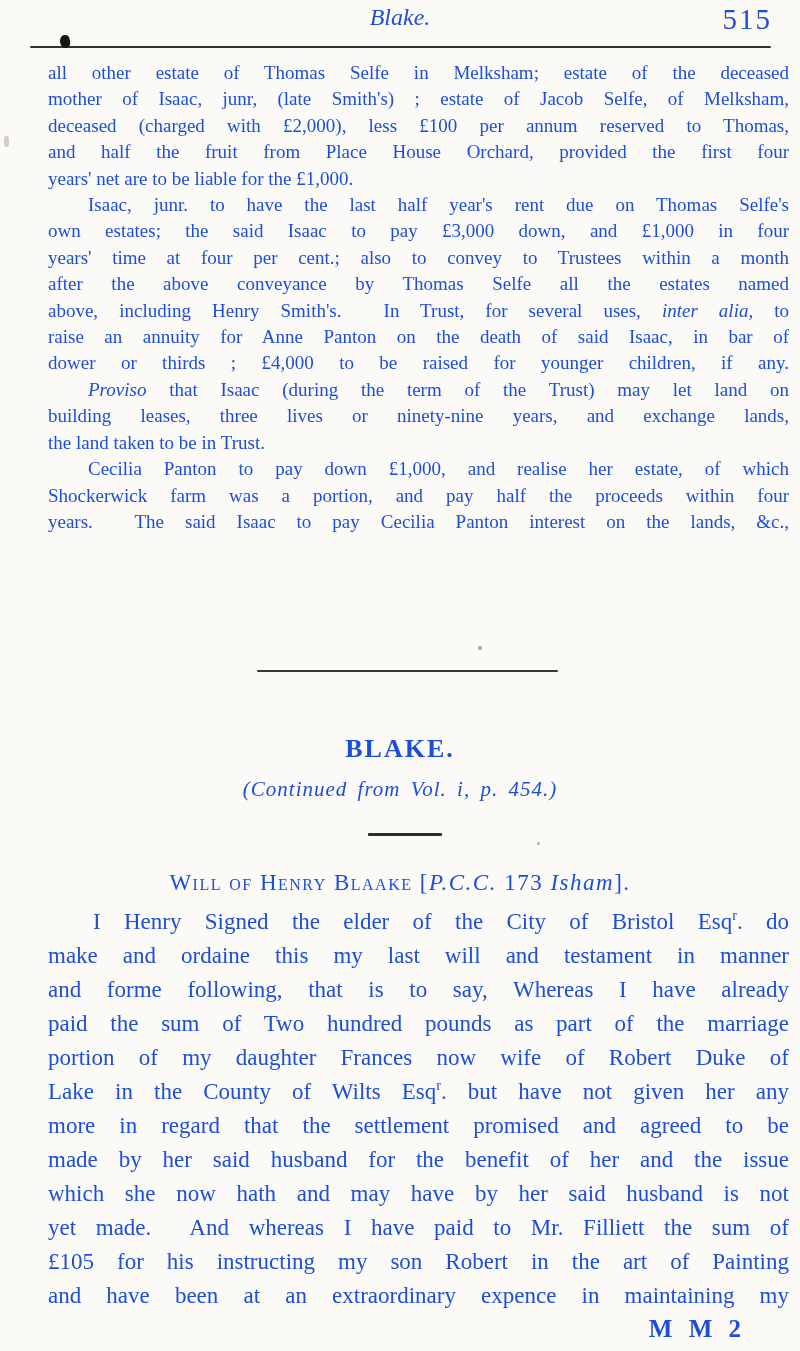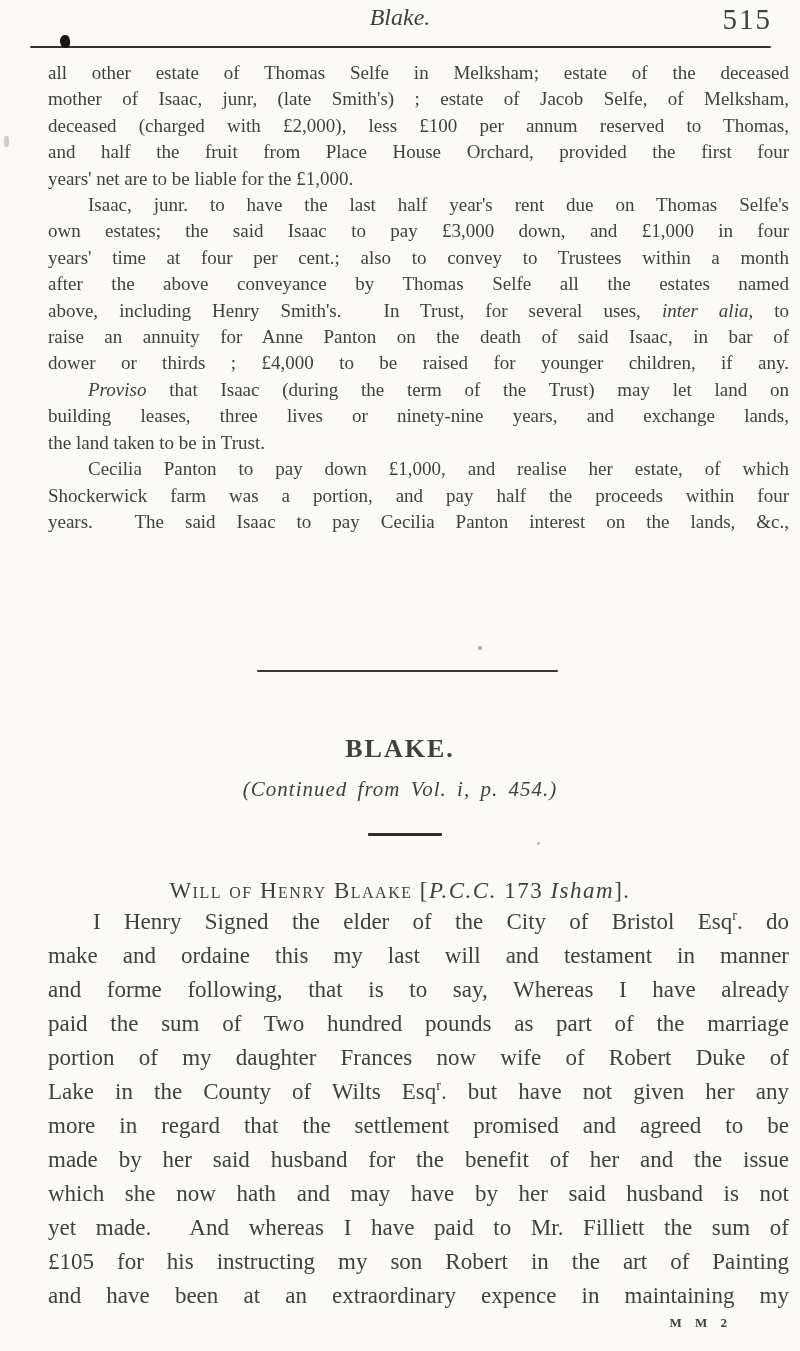--- a/index.html
+++ b/index.html
@@ -1,18 +1,18 @@
 <!DOCTYPE html>
 <html><head>
 <meta charset="utf-8">
 <style>
   html, body { margin:0; padding:0; background:#f6f4ef; }
   .page {
     position:relative; width:800px; height:1351px;
-    background:#fbfaf7; color:#404040; overflow:hidden;
+    background:#fbfaf7; color:#1d4ed8; overflow:hidden;
     font-family:"Liberation Serif","DejaVu Serif",serif;
   }
   
   .running-title {
     position:absolute; top:4px; left:0; right:0;
     text-align:center; font-style:italic; font-size:24px;
   }
   .page-number {
     position:absolute; top:3px; right:28px;
     font-size:29px; letter-spacing:2px;
@@ -49,26 +49,26 @@
   .continued-note {
     position:absolute; top:777px; left:0; right:0;
     text-align:center; font-style:italic; font-size:21px; letter-spacing:1px;
     word-spacing:4px;
   }
   .short-rule {
     position:absolute; top:833px; left:368px; width:74px; height:3px;
     background:#2f2c26; border-radius:1px;
   }
   .will-heading {
-    position:absolute; top:862px; left:0; right:0; margin:16px;
+    position:absolute; top:862px; left:0; right:0; margin:8px;
     text-align:center; font-size:23px; font-weight:normal; letter-spacing:1.5px;
   }
   .signature-mark {
-    position:absolute; top:1315px; right:72px;
-    font-size:13px; font-weight:bold; letter-spacing:1px; word-spacing:8px;
+    position:absolute; top:1315px; right:58px;
+    font-size:25px; font-weight:bold; letter-spacing:1px; word-spacing:8px;
   }
   
   .speck { position:absolute; border-radius:50%; }
   .speck-1 { left:478px; top:646px; width:4px; height:4px;  background:#6a665e; opacity:.55; }
   .speck-2 { left:537px; top:842px; width:3px; height:3px;  background:#6a665e; opacity:.5;  }
   .speck-3 { left:4px;  top:136px; width:5px; height:11px; background:#b7b1a6; opacity:.6; border-radius:40%; }
 </style>
 </head>
 <body>
 

